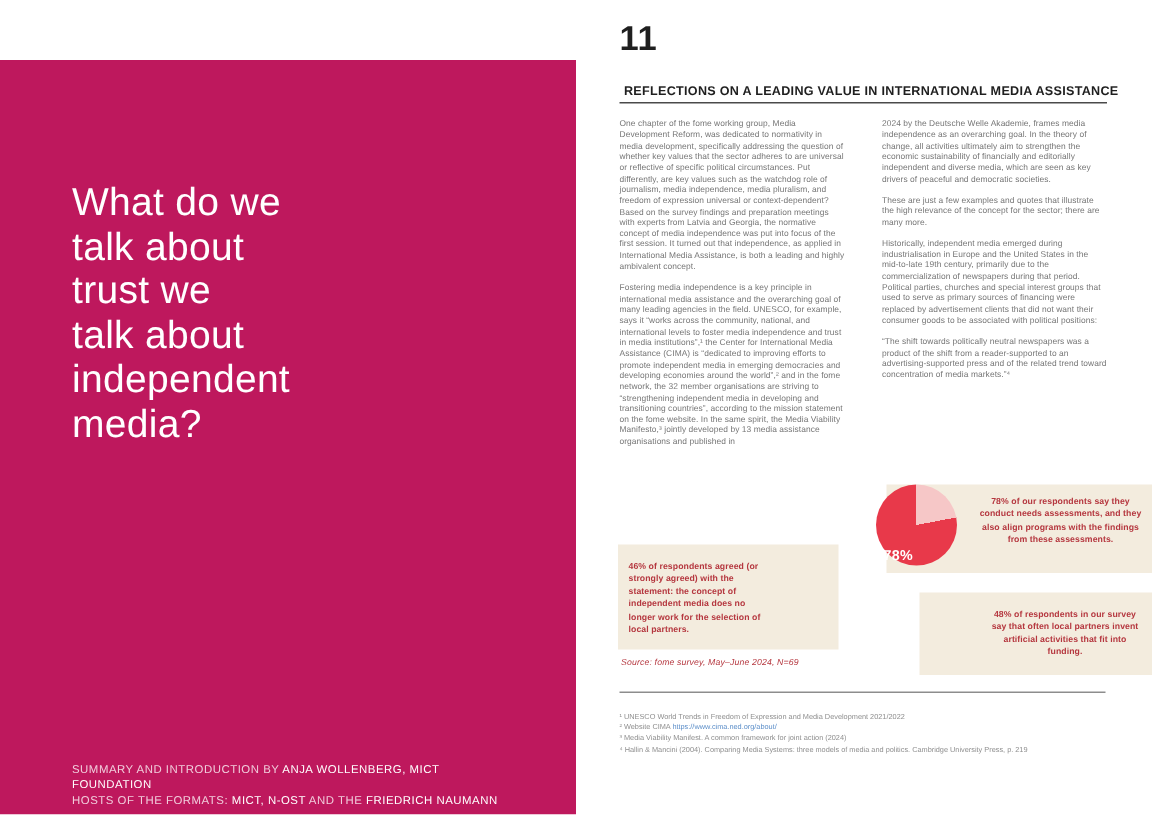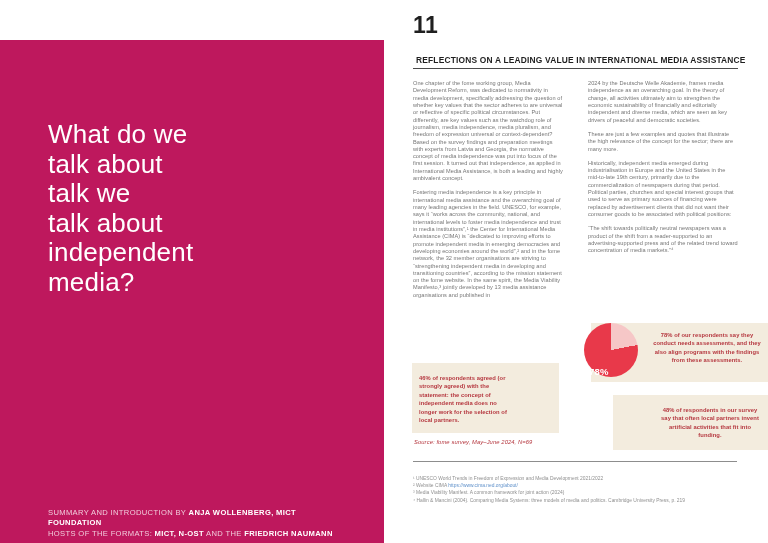--- a/index.html
+++ b/index.html
@@ -8,21 +8,21 @@
     width:768px; height:543px; display:flex; overflow:hidden;
     font-family:"Liberation Sans", sans-serif; position:relative; background:#ffffff;
   }
   
   .left-panel { width:384px; height:543px; background:#be185d; position:relative; flex:none;margin-top:40px; }
   .panel-title { position:absolute; left:48px; top:80px; color:#ffffff;
     font-size:26px; line-height:29.5px; font-weight:500; letter-spacing:0.2px; }
   .panel-attribution { position:absolute; left:48px; top:468px; width:300px;
     font-size:7.6px; line-height:10.4px; letter-spacing:0.35px; }
   .attr-lite { color:rgba(255,255,255,0.78); font-weight:400; }
-  .attr-bold { color:#ffffff; font-weight:700; }
+  .attr-bold { color:#ffffff; font-weight:400; }
   
   .right-page { width:384px; height:543px; position:relative; background:#ffffff; flex:none; }
   .page-number { position:absolute; left:29px; top:12px; font-size:23px; font-weight:700; color:#1f1f1f; letter-spacing:0.5px; }
   .section-heading { position:absolute; left:32px; top:55px; width:330px;
     font-size:8.4px; font-weight:700; color:#1f1f1f; letter-spacing:0.2px; }
   .heading-rule { position:absolute; left:29px; top:68px; width:325px; height:1px; background:#4a4a4a; }
   .columns { position:absolute; left:29px; top:80px; width:325px; display:flex; gap:25px; }
   .col { width:150px; }
   .col p { font-size:5.6px; line-height:1.31; color:#767676; margin-bottom:7px; letter-spacing:0.05px; }
   
@@ -51,21 +51,21 @@
 </style>
 </head>
 <body>
 
 <div class="spread">
 
   <aside class="left-panel">
     <h1 class="panel-title">
       <div>What do we</div>
       <div>talk about</div>
-      <div>talk we</div>
+      <div>trust we</div>
       <div>talk about</div>
       <div>independent</div>
       <div>media?</div>
     </h1>
     <footer class="panel-attribution">
       <div>
         <span class="attr-lite">SUMMARY AND INTRODUCTION BY </span><span class="attr-bold">ANJA WOLLENBERG, MICT</span>
       </div>
       <div>
         <span class="attr-bold">FOUNDATION</span>

